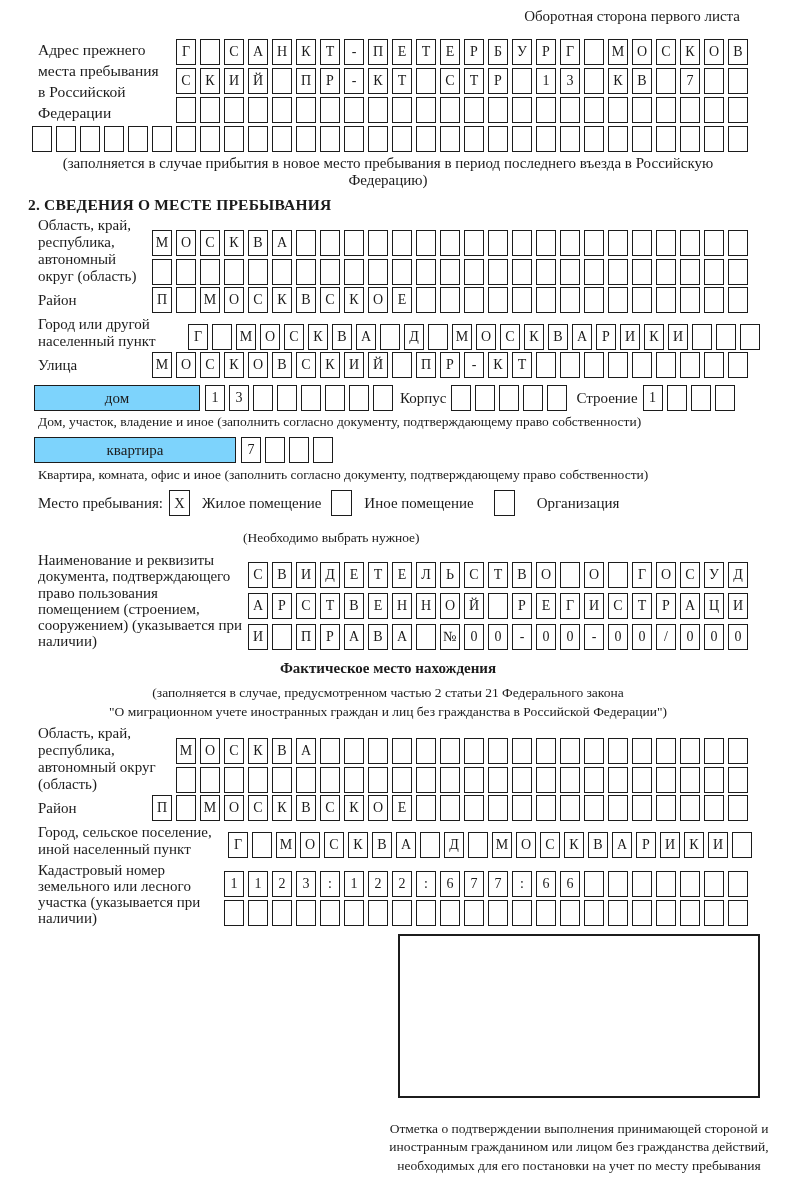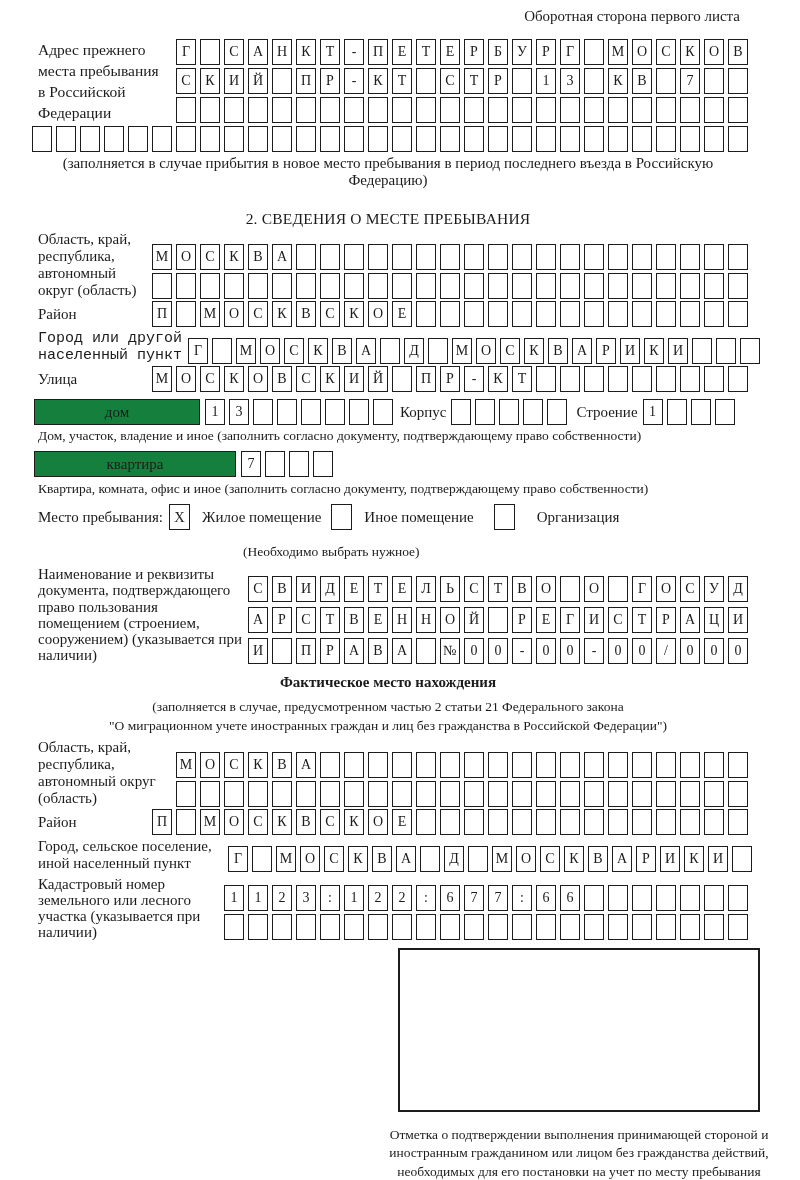--- a/index.html
+++ b/index.html
@@ -23,38 +23,38 @@
 
   .field{display:flex;justify-content:space-between;align-items:flex-end;}
 
   .header-note{padding-top:8px;text-align:right;font-size:15px;margin-right:8px;}
 
   .sec1{margin-top:14px;}
   .lbl-big{width:128px;font-size:15.5px;line-height:21px;margin-left:10px;flex:none;}
   .lbl{font-size:15px;line-height:17px;margin-left:10px;flex:none;}
   .lbl.one{line-height:26px;}
   .w110{width:110px;}
-  .w150{width:150px;font-family:Liberation Mono, monospace;}
+  .w150{width:150px;}
   .w205{width:205px;line-height:16.3px;}
   .w135{width:135px;}
   .w190{width:190px;}
   .w180{width:180px;line-height:16px;}
 
   .fullrow{margin-top:3px;justify-content:flex-end;}
   .note{font-size:15px;}
   .center{text-align:center;}
   .mt2{margin-top:2px;}.mt3{margin-top:3px;}.mt4{margin-top:4px;}
   .mt5{margin-top:5px;}.mt6{margin-top:6px;}
 
-  .sec-title{margin-top:21px;font-weight:normal;font-size:15.5px;text-align:center;letter-spacing:.2px;}
+  .sec-title{margin-top:7px;font-weight:bold;font-size:15.5px;text-align:left;letter-spacing:.2px;}
   .subtitle{margin-top:10px;font-weight:bold;font-size:15px;text-align:center;}
 
   .bigbox{
     box-sizing:border-box;flex:none;height:26px;border:1.8px solid #1c1c1c;
-    display:flex;align-items:center;justify-content:center;font-size:15px;background:#15803d;
+    display:flex;align-items:center;justify-content:center;font-size:15px;background:#7dd3fc;
   }
   .dombox{width:166px;margin-left:6px;}
   .kvbox{width:202px;margin-left:6px;}
   .domrow{display:flex;align-items:center;margin-top:7px;}
   .domrow .boxrow{margin-left:5px;}
   .inllbl{margin-left:7px;font-size:15px;line-height:26px;flex:none;}
   .inllbl.str{margin-left:9px;}
 
   .caption{font-size:13.5px;margin-left:10px;}
 
@@ -72,21 +72,21 @@
 
   .docfield{margin-top:6px;}
   .docfield .rows{gap:5px;}
 
   .factnote{font-size:13.5px;text-align:center;line-height:19px;}
 
   .stampbox{
     box-sizing:border-box;width:362px;height:164px;border:2px solid #1c1c1c;
     margin:8px 0 0 370px;background:#fff;
   }
-  .stampcap{width:382px;margin:14px 0 0 360px;text-align:center;font-size:13.5px;line-height:18.5px;}
+  .stampcap{width:382px;margin:22px 0 0 360px;text-align:center;font-size:13.5px;line-height:18.5px;}
 </style>
 </head>
 <body>
 
 <div class="page">
 
   <div class="header-note">Оборотная сторона первого листа</div>
 
   <div class="field sec1">
     <div class="lbl-big">Адрес прежнего места пребывания в Российской Федерации</div>

